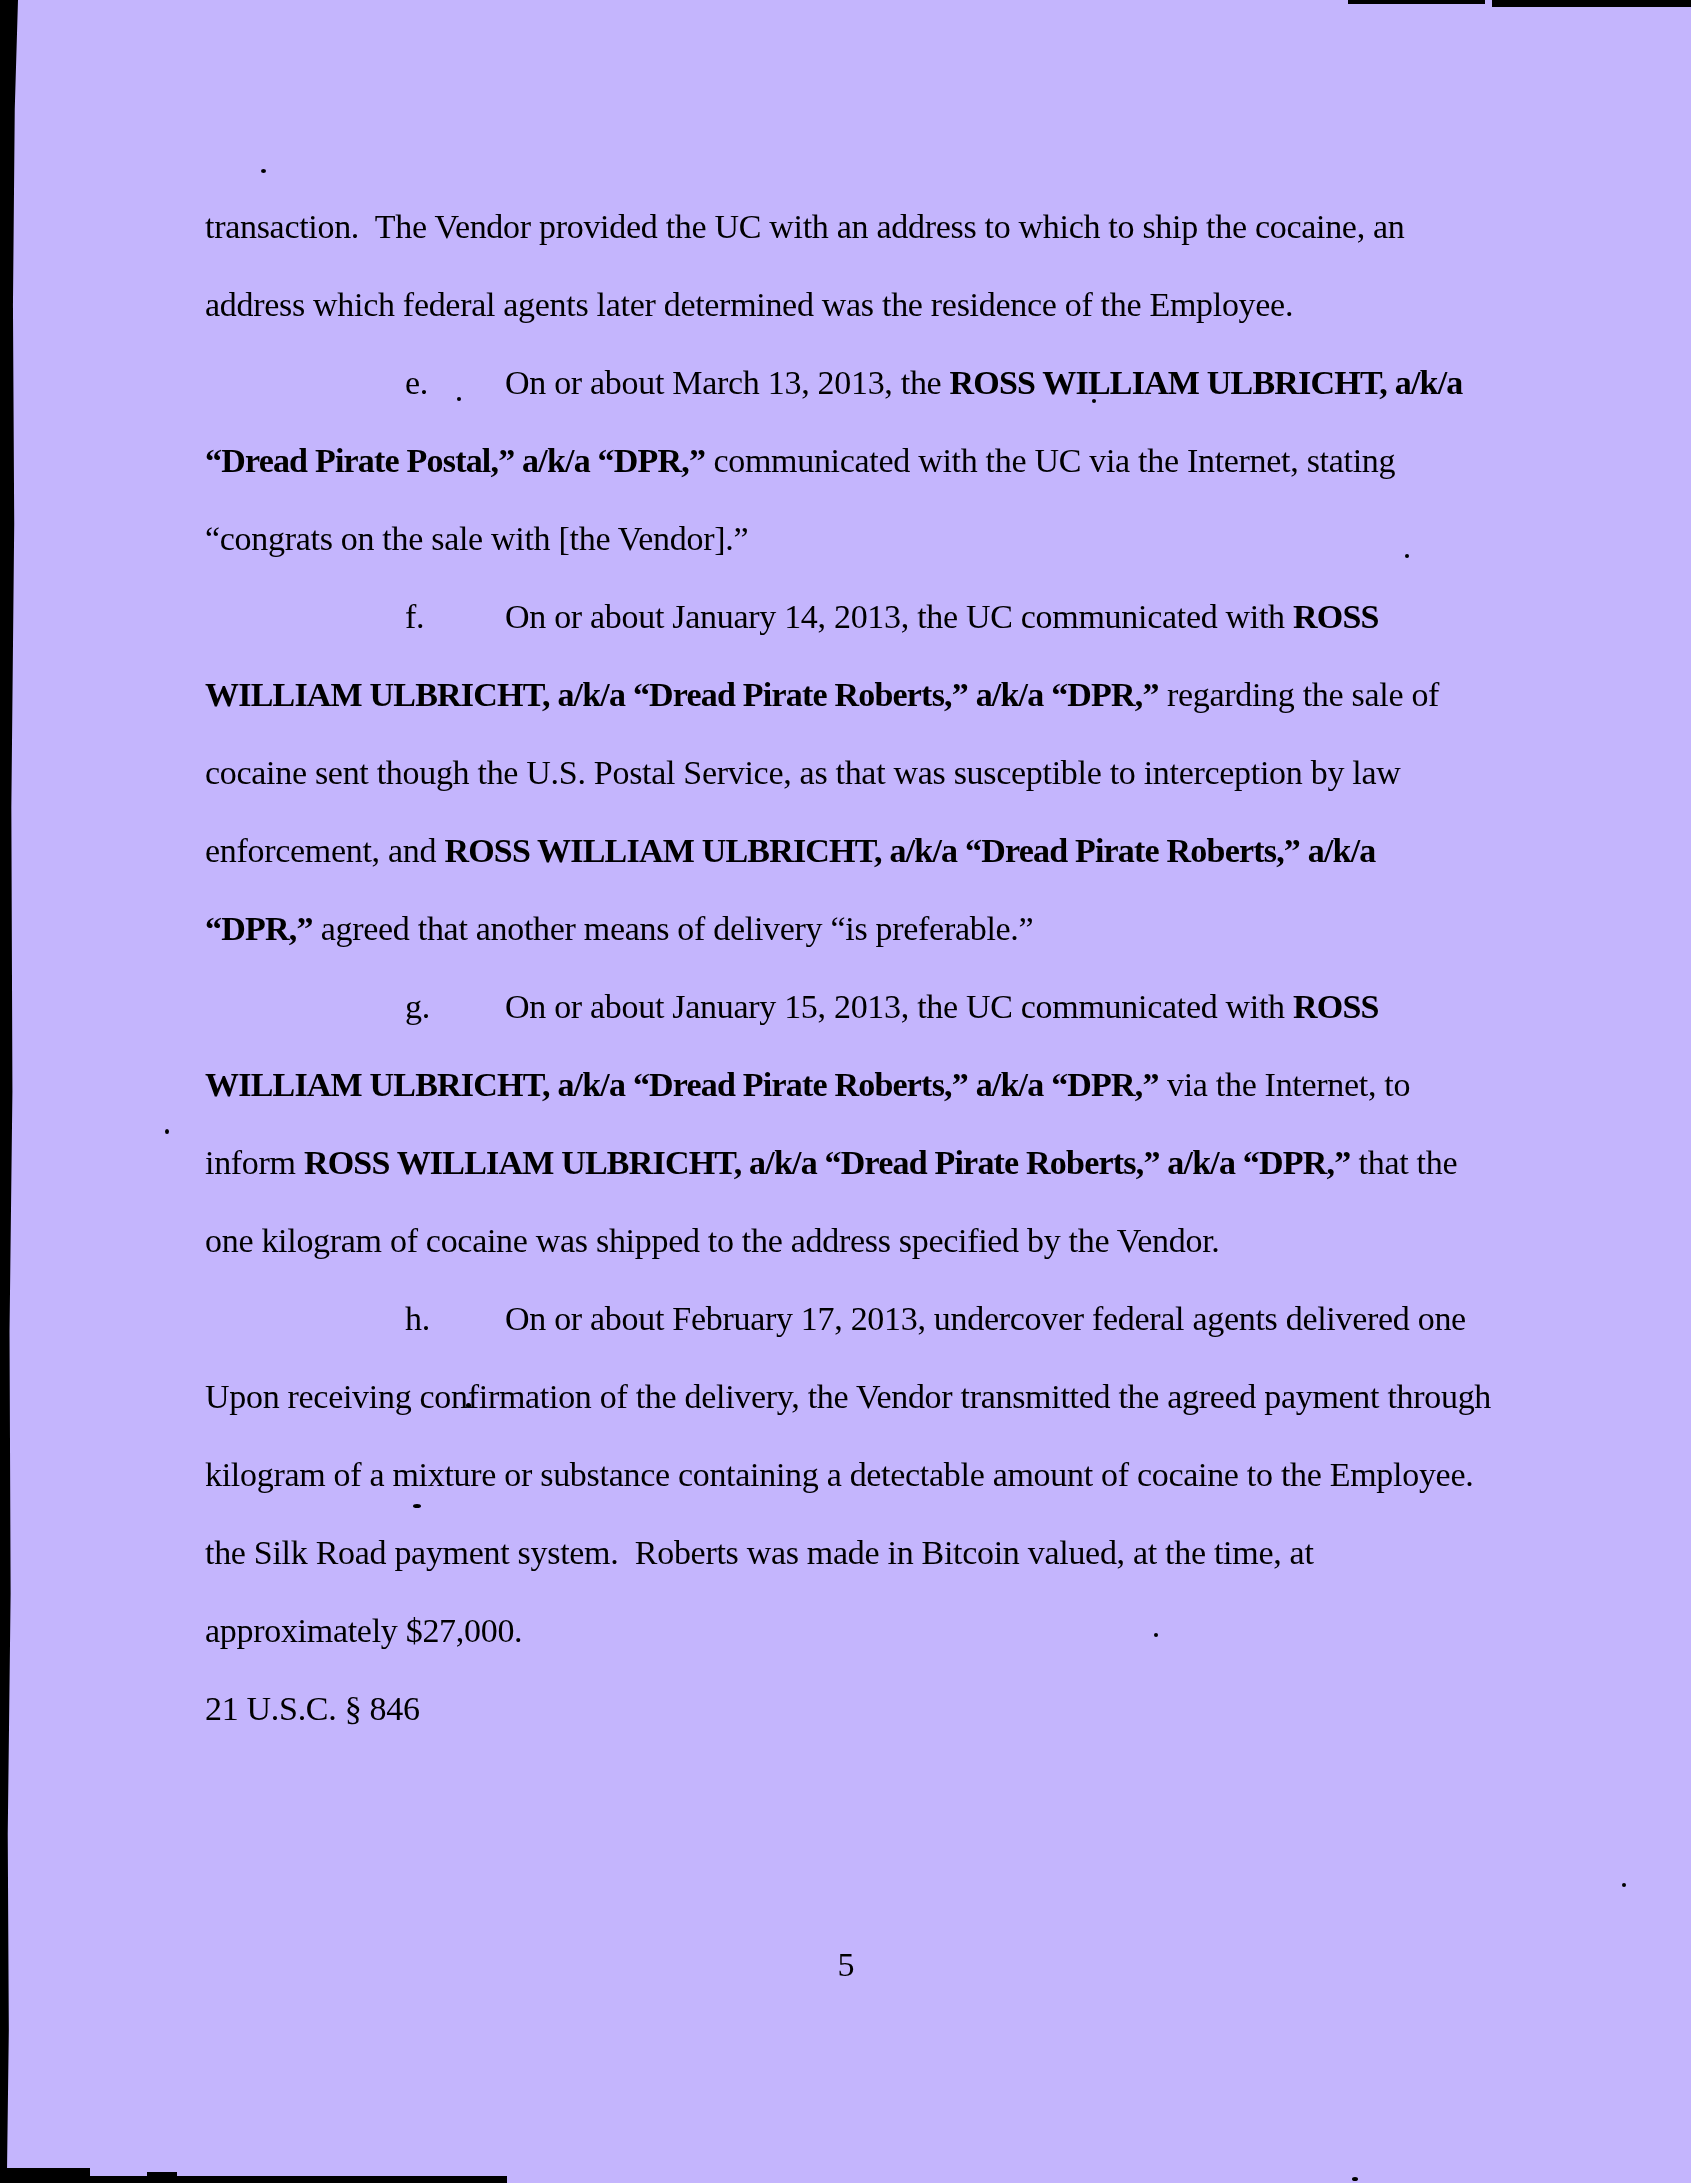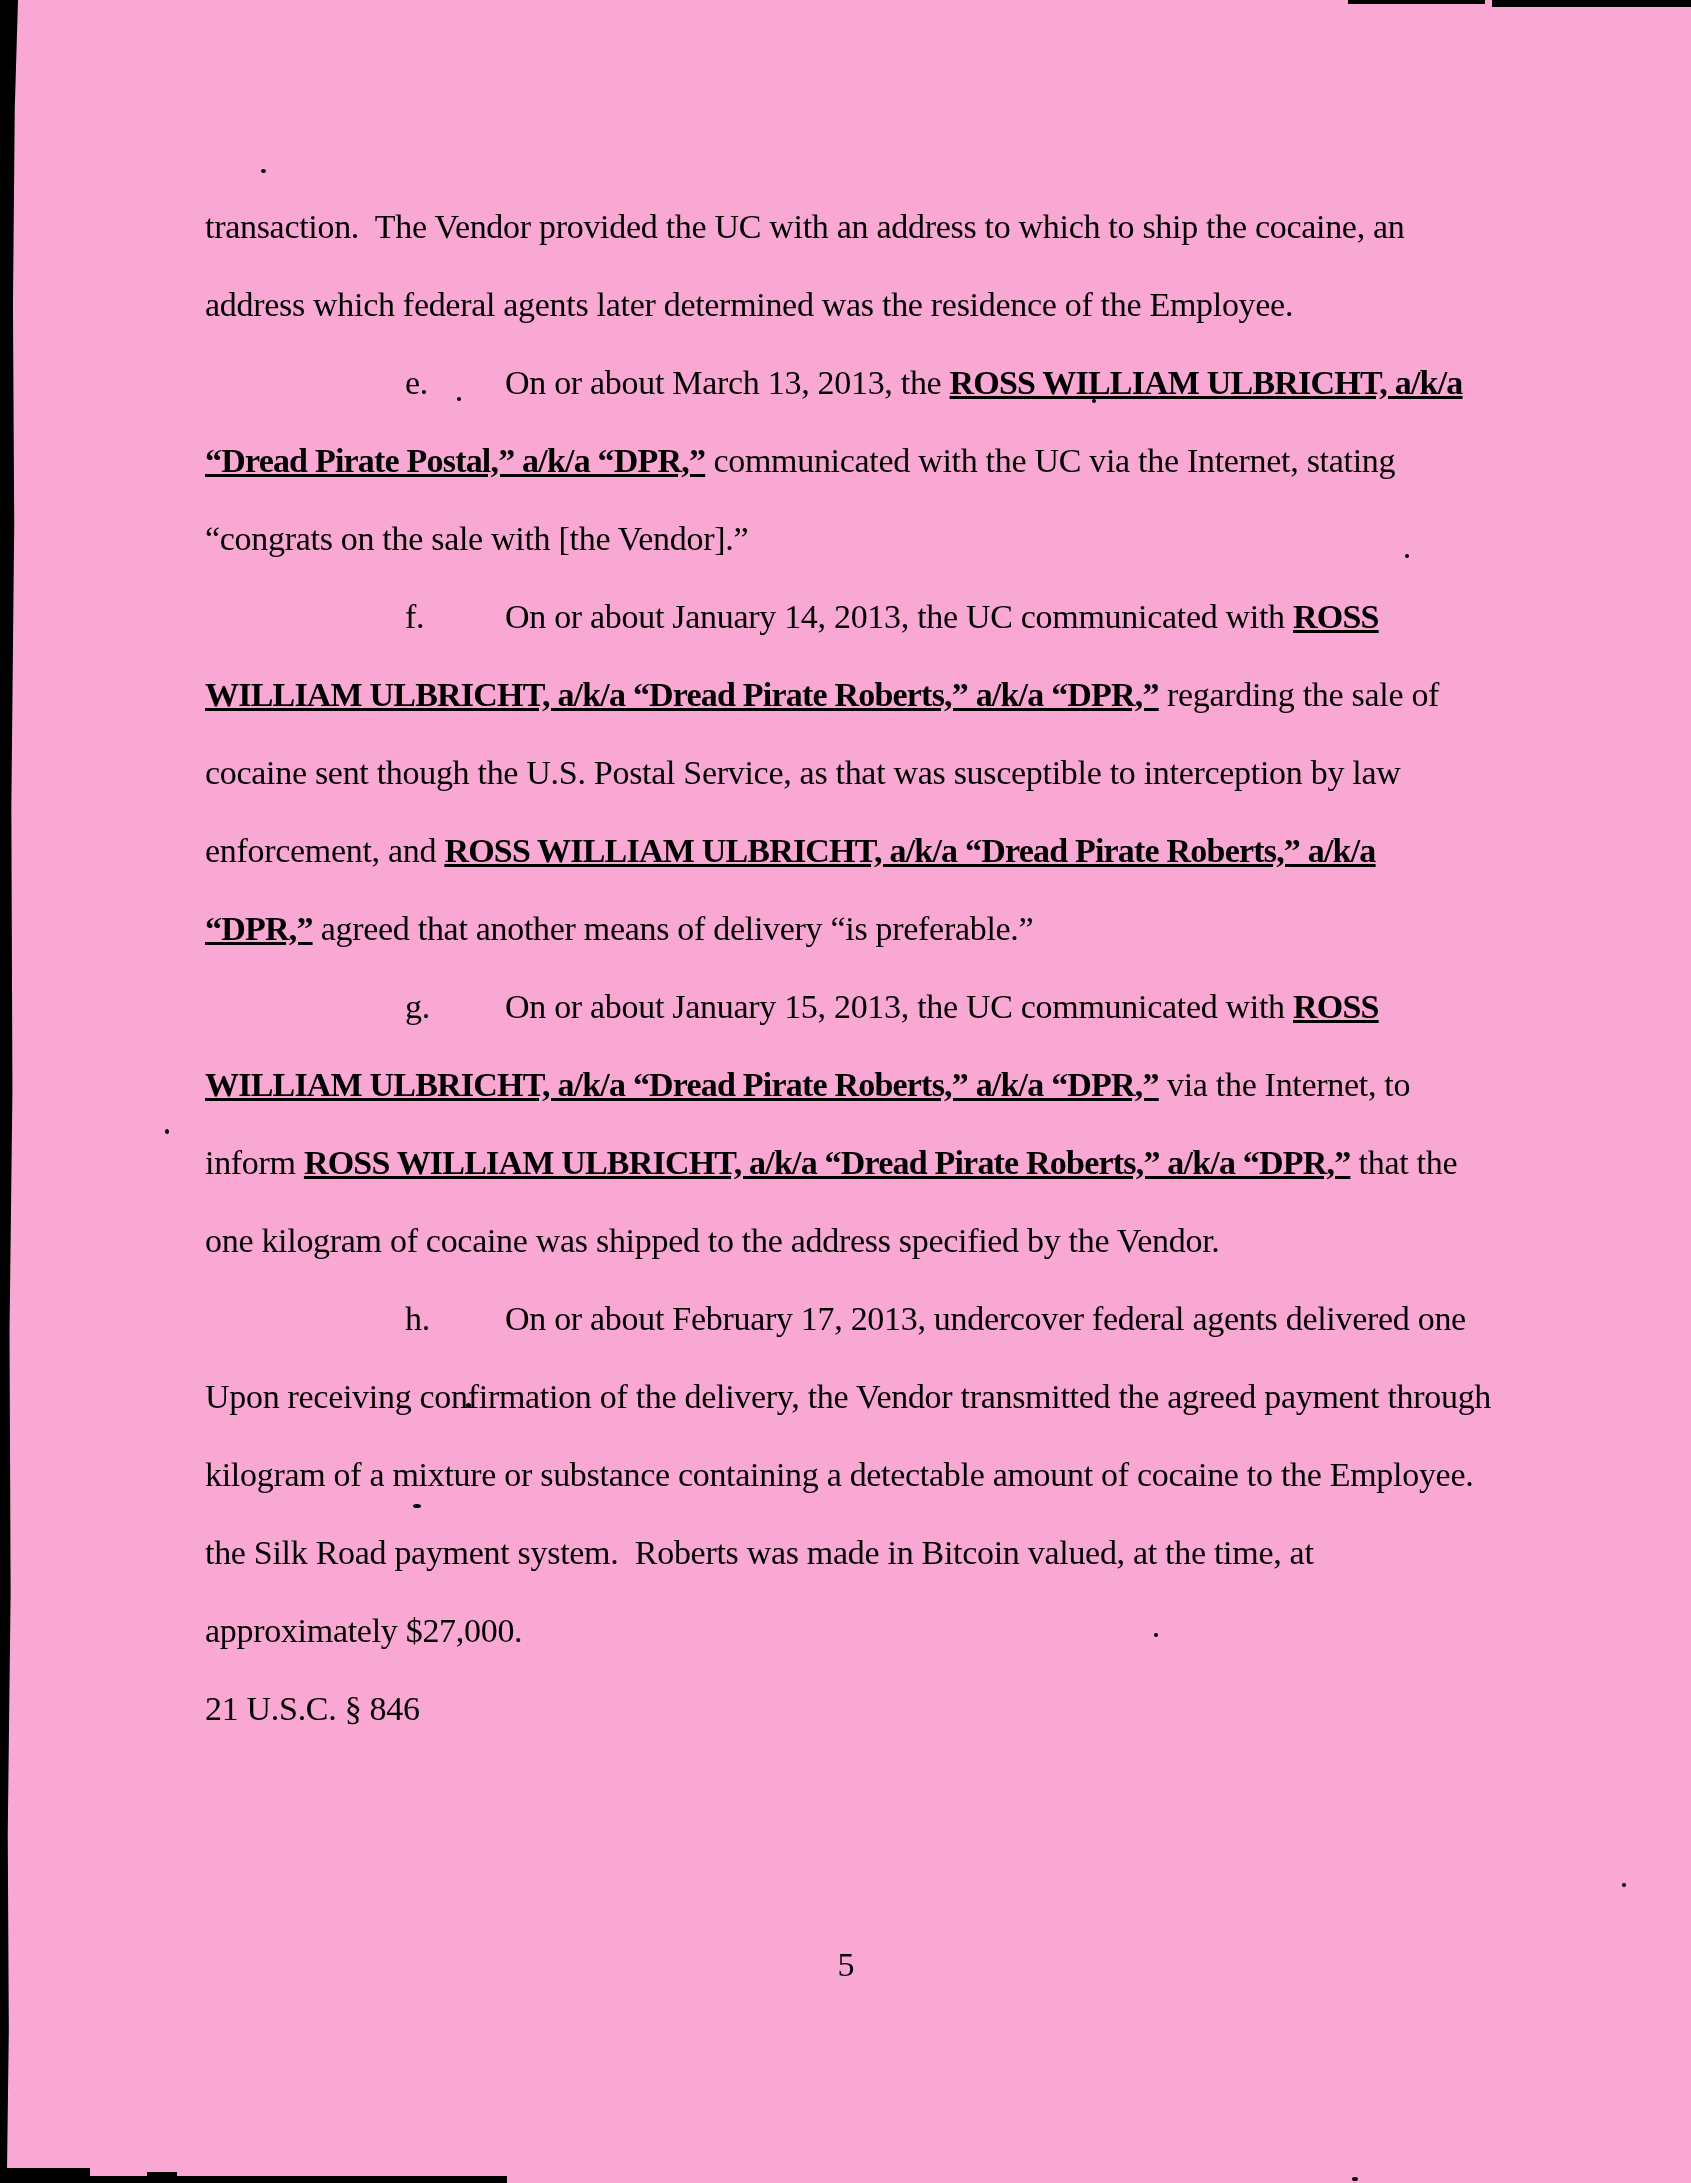--- a/index.html
+++ b/index.html
@@ -1,40 +1,40 @@
 <!DOCTYPE html>
 <html><head>
 <meta charset="utf-8">
 <style>
   html, body { margin: 0; padding: 0; background: #ffffff; }
   .page {
     position: relative;
     width: 1692px;
     height: 2183px;
-    background: #f9a8d4;
+    background: #c4b5fd;
     color: #000000;
     font-family: "Liberation Serif", "DejaVu Serif", serif;
     overflow: hidden;
   }
 
   
   .doc {
     position: absolute;
     left: 205px;
     top: 188px;
     width: 1333px;
   }
   .tline {
     white-space: pre-wrap;
     height: 78px;
     line-height: 78px;
     font-size: 34px;
     letter-spacing: -0.3px;
   }
-  .tline .bold { font-weight: bold; letter-spacing: -0.8px; text-decoration: underline; }
+  .tline .bold { font-weight: bold; letter-spacing: -0.8px; }
   .tline.item { padding-left: 200px; }
   .marker { display: inline-block; width: 100px; }
 
   .page-number {
     position: absolute;
     left: 0; top: 1926px;
     width: 1692px; height: 78px;
     line-height: 78px;
     text-align: center;
     font-size: 34px;

